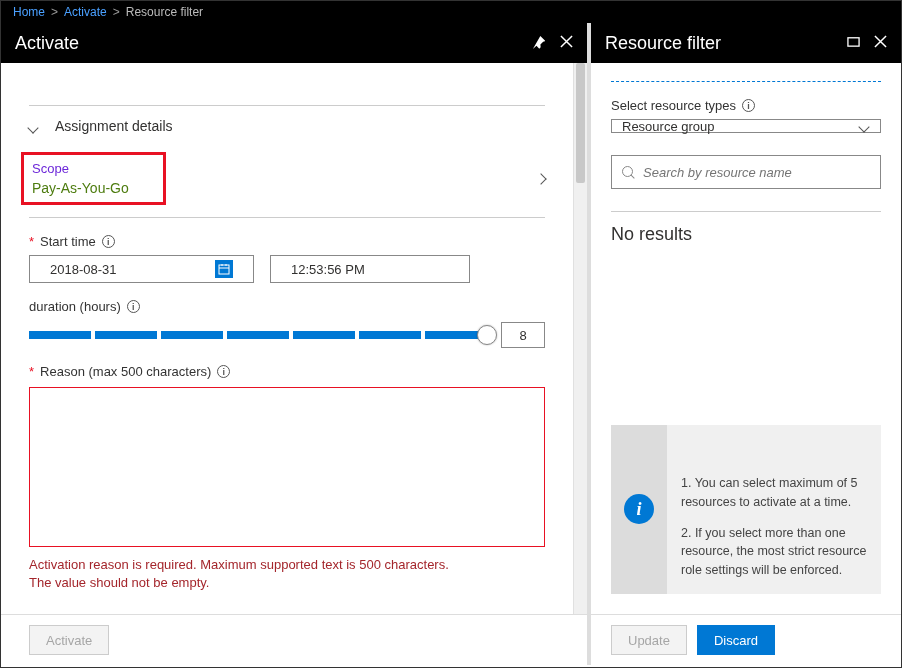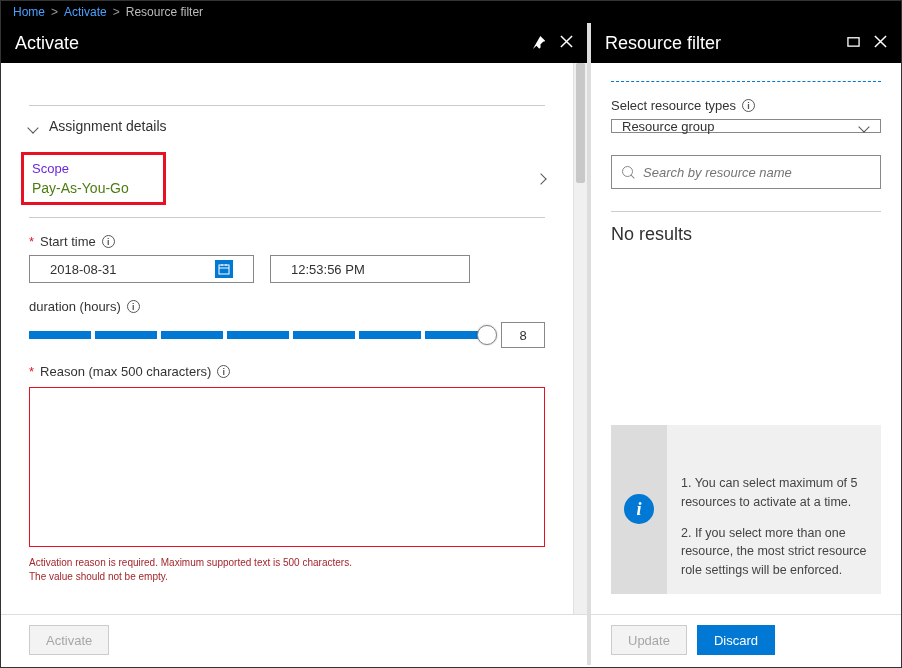--- a/index.html
+++ b/index.html
@@ -37,21 +37,21 @@
       height: 40px;
     }
     .blade-header h1 { font-size: 18px; font-weight: 400; }
     .blade-icons { display: flex; gap: 14px; }
     .blade-icons span { cursor: pointer; color: #fff; font-size: 14px; }
     .panel-body { flex: 1; overflow-y: auto; padding: 18px 28px 0 28px; position: relative; }
     .panel-right .panel-body { padding: 18px 20px 0 20px; }
     .panel-right .accent-line { height: 1px; border-top: 1px dashed #0078d4; margin: 0 0 16px 0; }
 
     .section-head {
-      display: flex; align-items: center; gap: 10px;
+      display: flex; align-items: center; gap: 16px;
       border-top: 1px solid #ccc;
       padding: 12px 0 10px 0;
       margin-top: 24px;
       font-size: 14px;
     }
     .chev-down { display:inline-block; width:10px; height:10px; }
     .chev-down::before {
       content:""; display:inline-block; width:7px; height:7px;
       border-right:1.5px solid #555; border-bottom:1.5px solid #555;
       transform: rotate(45deg); position: relative; top:-2px;
@@ -103,21 +103,21 @@
     }
     .slider-val {
       width:44px; height:26px; border:1px solid #888; text-align:center;
       display:flex; align-items:center; justify-content:center;
     }
 
     .reason-area {
       width:100%; height:160px; border:1px solid #e81123; margin-top:8px;
       resize:none; padding:6px; font-family:inherit; font-size:13px;
     }
-    .err-text { color:#a4262c; font-size:10px; margin-top:6px; line-height:1.4; }
+    .err-text { color:#a4262c; font-size:13px; margin-top:6px; line-height:1.4; }
 
     .panel-footer {
       border-top:1px solid #ddd; padding:10px 28px; display:flex; gap:10px;
       background:#fff;
     }
     .panel-right .panel-footer { padding:10px 20px; justify-content:flex-start; }
     .btn {
       height:30px; padding:0 16px; border:1px solid #ccc; background:#fff;
       font-size:13px; cursor:pointer;
     }

